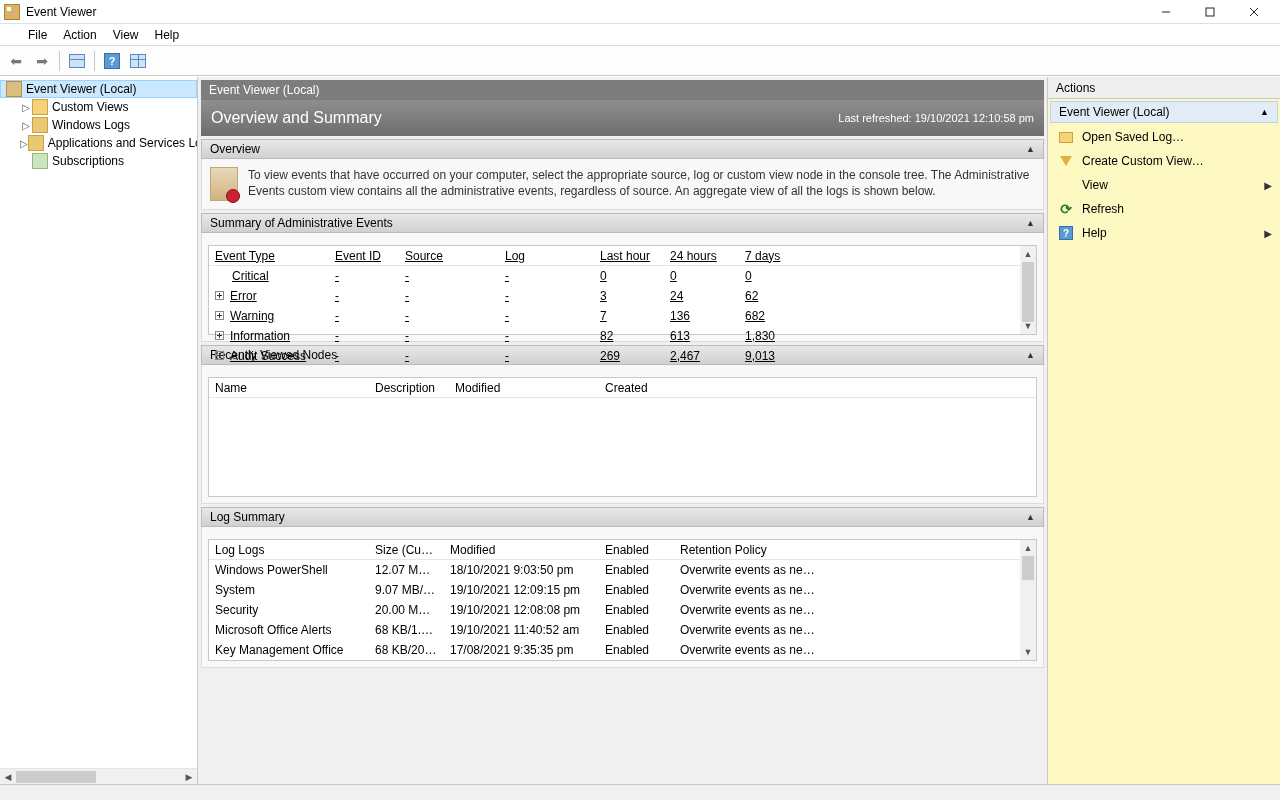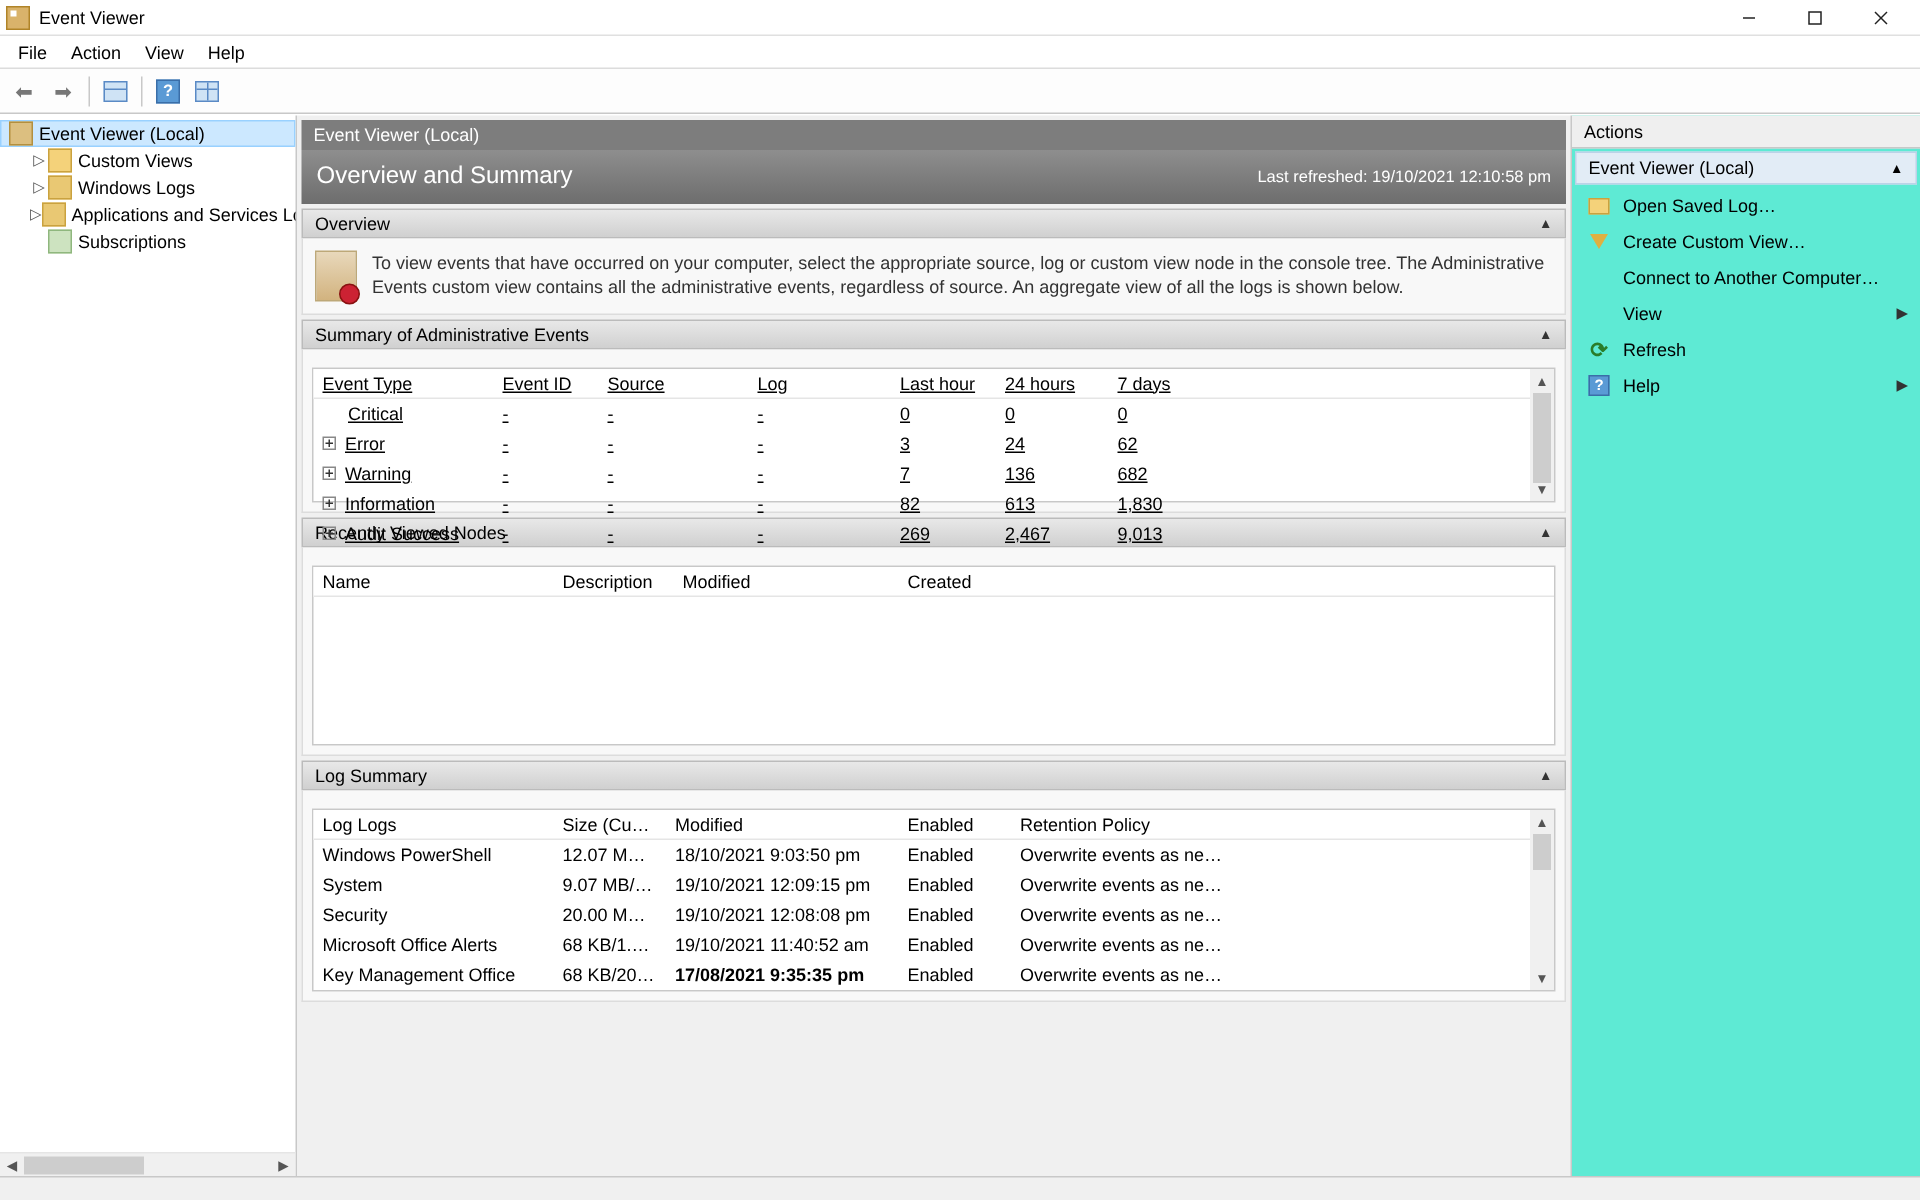--- a/index.html
+++ b/index.html
@@ -27,21 +27,21 @@
   .titlebar .app-icon::after{content:"";position:absolute;top:2px;left:2px;width:4px;height:4px;background:#fff;}
   .titlebar .title { flex: 0 0 auto; }
   .titlebar-spacer { flex: 1; }
   .win-btn { width: 44px; height: 22px; display:flex; align-items:center; justify-content:center; }
   .win-btn svg { width:10px; height:10px; stroke:#222; stroke-width:1; fill:none; }
   
   .menubar {
     height: 22px;
     display: flex;
     align-items: center;
-    padding: 0 4px;
+    padding: 0 20px;
     border-bottom: 1px solid #dcdcdc;
     background:#fff;
   }
   .menubar .menu { padding: 2px 8px; }
   
   .toolbar {
     height: 30px;
     display: flex;
     align-items: center;
     padding: 2px 4px;
@@ -162,21 +162,21 @@
   .vscroll { position:absolute; right:0; top:0; bottom:0; width:16px; background:#f0f0f0; display:flex; flex-direction:column;}
   .vscroll .sb-btn{height:16px;display:flex;align-items:center;justify-content:center;font-size:9px;color:#555;}
   .vscroll .sb-track{flex:1;position:relative;}
   .vscroll .sb-thumb{position:absolute;left:2px;right:2px;top:0;height:30px;background:#cdcdcd;}
   .plusbox { display:inline-block;width:9px;height:9px;border:1px solid #888;margin-right:6px;position:relative;top:0;}
   .plusbox::before{content:"";position:absolute;left:1px;right:1px;top:3px;height:1px;background:#333;}
   .plusbox::after{content:"";position:absolute;top:1px;bottom:1px;left:3px;width:1px;background:#333;}
   
   .actions-pane {
     width: 232px;
-    background:#5eead4;
+    background:#fef9c3;
     display:flex;
     flex-direction:column;
   }
   .actions-head {
     background:#efefef;
     border-bottom:1px solid #c8c8c8;
     padding:4px 8px;
     font-size:12px;
     height:22px;
     display:flex;align-items:center;
@@ -453,21 +453,21 @@
               <div class="tbl-row">
                 <div style="width: 160px;">Microsoft Office Alerts</div>
                 <div style="width: 75px;">68 KB/1.0…</div>
                 <div style="width: 155px;">19/10/2021 11:40:52 am</div>
                 <div style="width: 75px;">Enabled</div>
                 <div style="width: 150px;">Overwrite events as nec…</div>
               </div>
               <div class="tbl-row">
                 <div style="width: 160px;">Key Management Office</div>
                 <div style="width: 75px;">68 KB/20 …</div>
-                <div style="width: 155px; font-weight: bold;">17/08/2021 9:35:35 pm</div>
+                <div style="width: 155px;">17/08/2021 9:35:35 pm</div>
                 <div style="width: 75px;">Enabled</div>
                 <div style="width: 150px;">Overwrite events as nec…</div>
               </div>
             </div>
           <div class="vscroll">
             <div class="sb-btn">▲</div>
             <div class="sb-track">
                 <div class="sb-thumb" style="height:24px"></div>
               </div>
             <div class="sb-btn">▼</div>
@@ -490,24 +490,20 @@
       <span class="aicon">
           <span class="ic-folder"></span>
         </span>
       <span>Open Saved Log…</span>
     </div>
     <div class="action-item">
       <span class="aicon">
           <span class="ic-funnel"></span>
         </span>
       <span>Create Custom View…</span>
-    </div>
-    <div class="action-item">
-      <span class="aicon"></span>
-      <span>Connect to Another Computer…</span>
     </div>
     <div class="action-item">
       <span class="aicon"></span>
       <span>View</span>
       <span class="arrow-r">▶</span>
     </div>
     <div class="action-item">
       <span class="aicon ic-refresh">⟳</span>
       <span>Refresh</span>
     </div>

